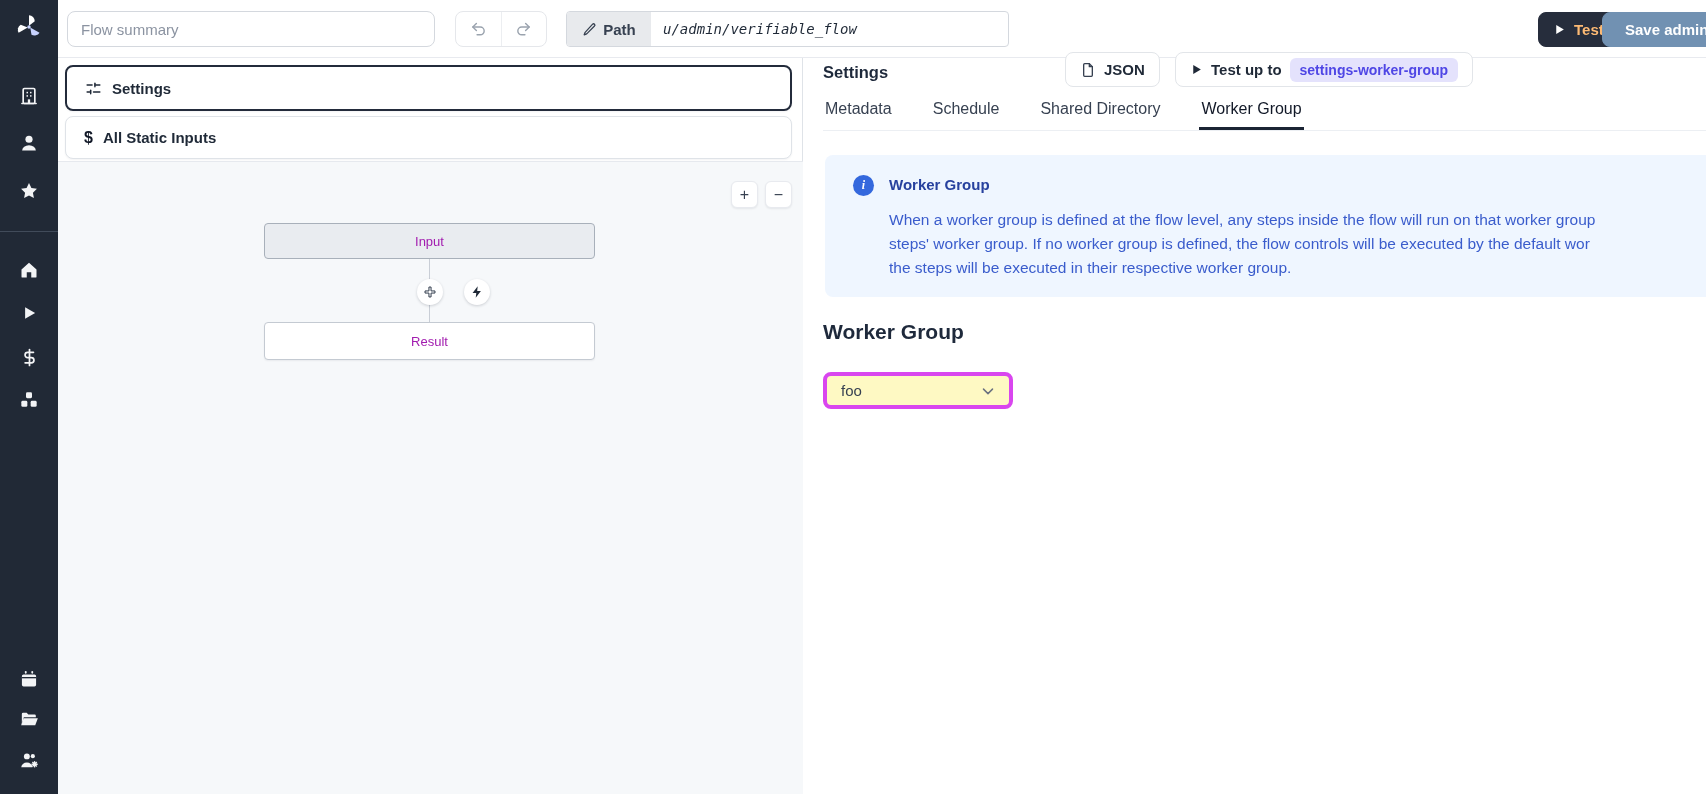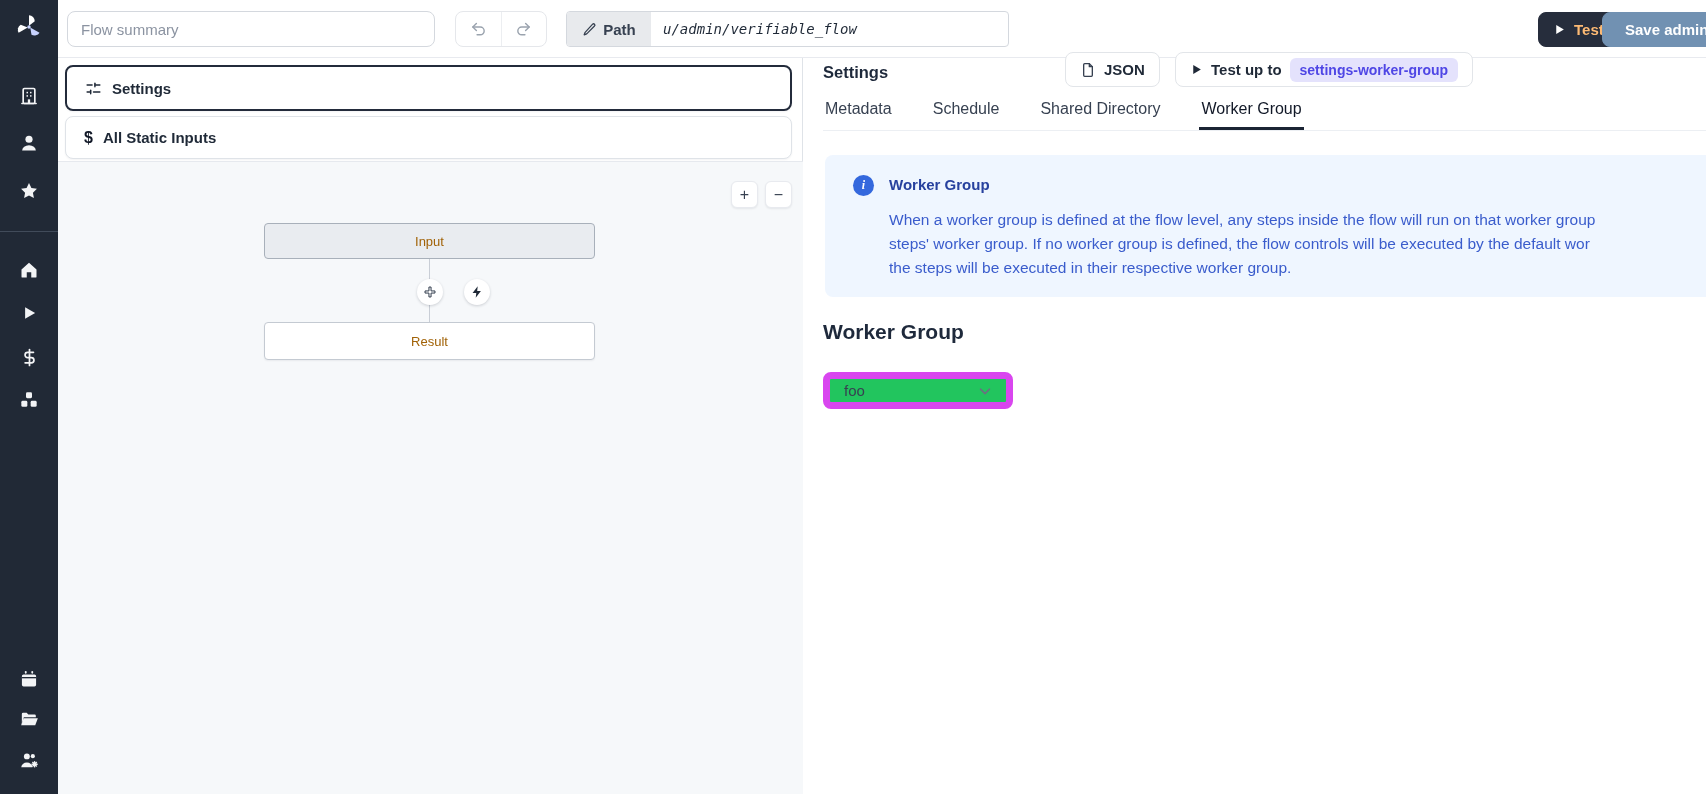--- a/index.html
+++ b/index.html
@@ -40,41 +40,41 @@
   .canvas-panel { left:58px; top:58px; width:745px; height:736px; background:#fff; border-right:1px solid #dfe3e8; }
   .module-box { left:7px; width:727px; background:#fff; border-radius:8px; display:flex; align-items:center; gap:10px;
                 padding:0 18px; font-size:15px; color:#1f2937; cursor:pointer; box-shadow:0 1px 2px rgba(16,24,40,.05); }
   .settings-box { top:7px; height:46px; border:2px solid #232b3b; font-weight:700; }
   .static-box { top:58px; height:43px; border:1px solid #dfe3e8; font-weight:600; }
   .dollar-glyph { font-weight:700; font-size:16px; color:#111827; }
   .canvas { left:0; top:103px; width:745px; height:633px; background:#f6f8fa; border-top:1px solid #e6e9ee; }
   .zoom-btn { top:19px; width:27px; height:27px; background:#fff; border:1px solid #e8eaef; border-radius:6px;
               box-shadow:0 1px 2px rgba(16,24,40,.08); display:flex; align-items:center; justify-content:center;
               font-size:16px; color:#374151; cursor:pointer; }
-  .node { width:331px; display:flex; align-items:center; justify-content:center; font-size:13px; color:#a16207;
+  .node { width:331px; display:flex; align-items:center; justify-content:center; font-size:13px; color:#a21caf;
           border-radius:4px; cursor:pointer; }
   .node-input { left:206px; top:61px; height:36px; background:#e9ecf0; border:1px solid #a8b0ba; }
   .node-result { left:206px; top:160px; height:38px; background:#fff; border:1px solid #c4cad2; box-shadow:0 1px 2px rgba(16,24,40,.06); }
   .edge { left:371px; top:97px; width:1px; height:63px; background:#c9ced6; }
   .graph-circle { top:117px; width:26px; height:26px; background:#fff; border-radius:50%;
                   box-shadow:0 1px 3px rgba(16,24,40,.18); display:flex; align-items:center; justify-content:center; cursor:pointer; }
 
   
   .settings-panel { left:803px; top:58px; width:903px; height:736px; background:#fff; }
   .panel-title { left:20px; top:5px; font-size:16.5px; font-weight:700; color:#1e293b; }
   .tabs { left:20px; top:40px; right:0; height:33px; display:flex; gap:37px; border-bottom:1px solid #eceff3; }
   .tab { font-size:16px; color:#374151; cursor:pointer; padding:2px 2px 0 2px; }
   .tab.active { color:#111827; border-bottom:3px solid #1b2434; }
   .info-box { left:22px; top:97px; width:950px; height:142px; background:#eff6ff; border-radius:8px; overflow:hidden; }
   .info-dot { left:28px; top:20px; width:21px; height:21px; border-radius:50%; background:#3468dd; color:#fff;
               display:flex; align-items:center; justify-content:center; font-size:12px; font-weight:700; font-family:"Liberation Serif",serif; font-style:italic; }
   .info-title { left:64px; top:21px; font-size:15px; font-weight:700; color:#27419e; }
   .info-lines { left:64px; top:53px; right:0; font-size:15.5px; line-height:24px; color:#3a5ccc; white-space:nowrap; }
   .section-title { left:20px; top:262px; font-size:21px; font-weight:700; color:#1e293b; }
-  .wg-select { left:20px; top:314px; width:190px; height:37px; background:#22c55e; border:7px solid #d946ef; border-radius:8px;
+  .wg-select { left:20px; top:314px; width:190px; height:37px; background:#fef9c3; border:4px solid #d946ef; border-radius:8px;
                display:flex; align-items:center; justify-content:space-between; padding:0 12px 0 14px;
                font-size:15px; color:#374151; cursor:pointer; }
 
   svg { display:block; }
 </style>
 </head>
 <body>
 
 <div class="stage">
 

